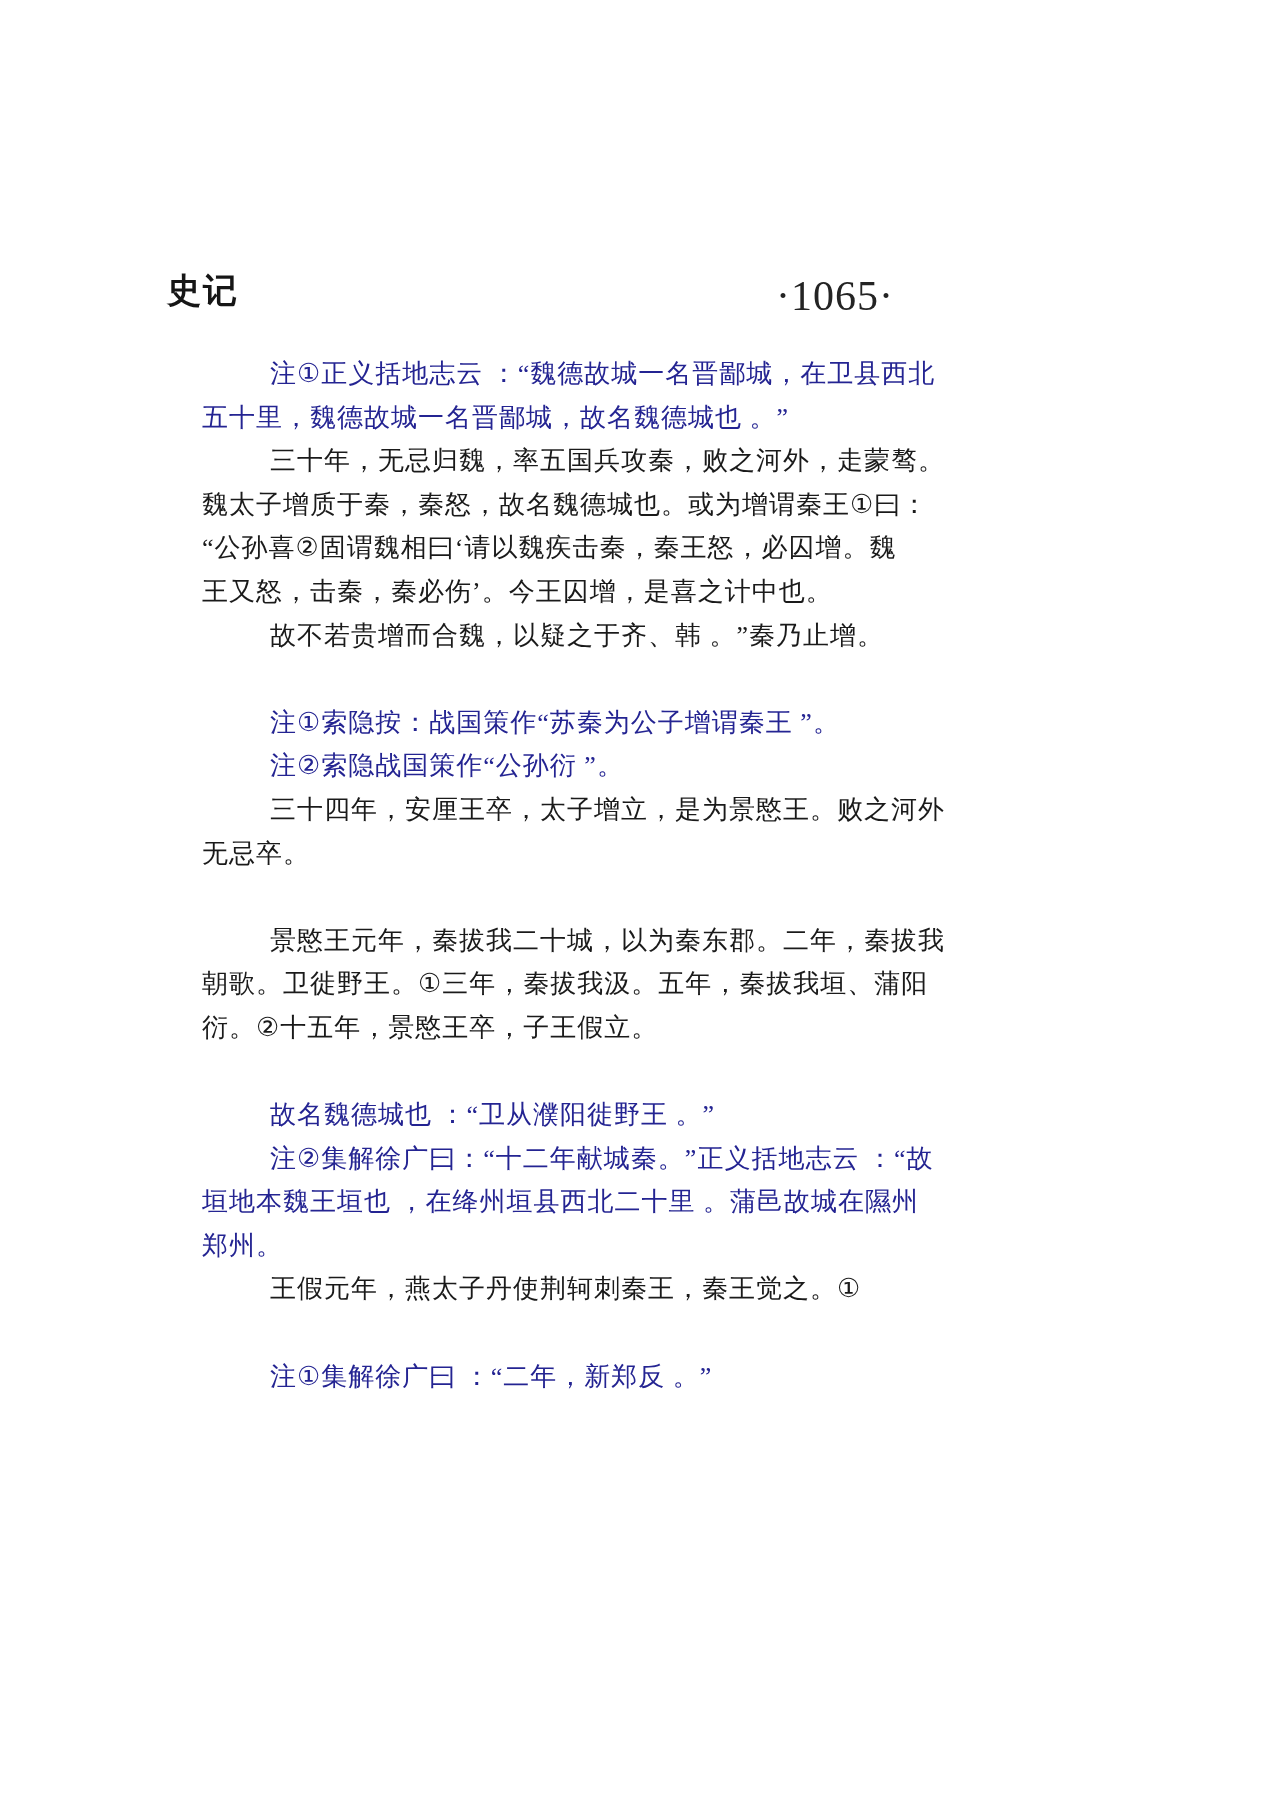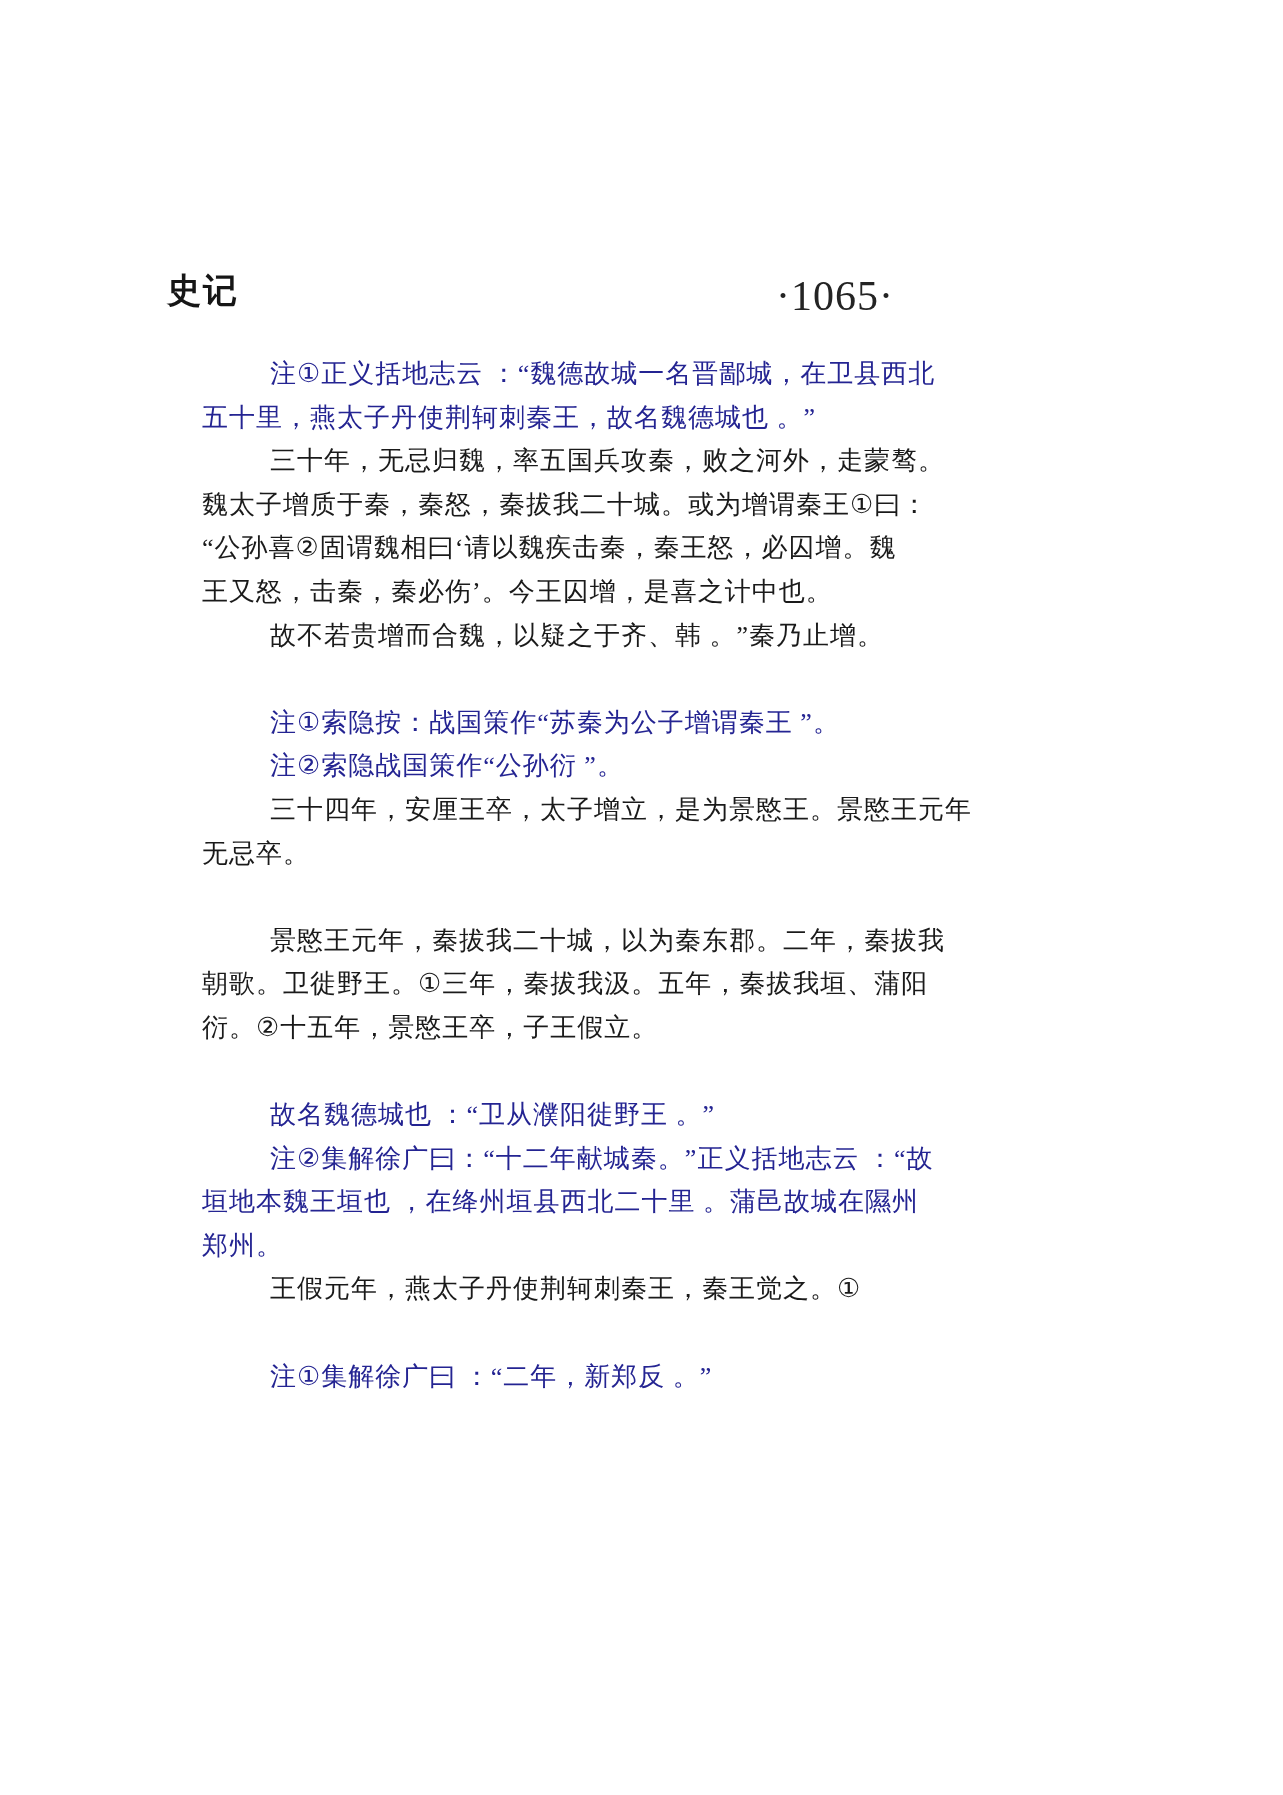--- a/index.html
+++ b/index.html
@@ -61,30 +61,30 @@
   }
 </style>
 </head>
 <body>
 
 <div class="page">
   <div class="book-title">史记</div>
   <div class="page-number">·1065·</div>
   <div class="text-block">
       <div class="line note indent">注①正义括地志云 ：“魏德故城一名晋鄙城，在卫县西北</div>
-      <div class="line note">五十里，燕太子丹使荆轲刺秦王，故名魏德城也 。”</div>
+      <div class="line note">五十里，魏德故城一名晋鄙城，故名魏德城也 。”</div>
       <div class="line body indent">三十年，无忌归魏，率五国兵攻秦，败之河外，走蒙骜。</div>
-      <div class="line body">魏太子增质于秦，秦怒，秦拔我二十城。或为增谓秦王①曰：</div>
+      <div class="line body">魏太子增质于秦，秦怒，故名魏德城也。或为增谓秦王①曰：</div>
       <div class="line body">“公孙喜②固谓魏相曰‘请以魏疾击秦，秦王怒，必囚增。魏</div>
       <div class="line body">王又怒，击秦，秦必伤’。今王囚增，是喜之计中也。</div>
       <div class="line body indent">故不若贵增而合魏，以疑之于齐、韩 。”秦乃止增。</div>
       <div class="line blank"></div>
       <div class="line note indent">注①索隐按：战国策作“苏秦为公子增谓秦王 ”。</div>
       <div class="line note indent">注②索隐战国策作“公孙衍 ”。</div>
-      <div class="line body indent">三十四年，安厘王卒，太子增立，是为景愍王。景愍王元年</div>
+      <div class="line body indent">三十四年，安厘王卒，太子增立，是为景愍王。败之河外</div>
       <div class="line body">无忌卒。</div>
       <div class="line blank"></div>
       <div class="line body indent">景愍王元年，秦拔我二十城，以为秦东郡。二年，秦拔我</div>
       <div class="line body">朝歌。卫徙野王。①三年，秦拔我汲。五年，秦拔我垣、蒲阳</div>
       <div class="line body">衍。②十五年，景愍王卒，子王假立。</div>
       <div class="line blank"></div>
       <div class="line note indent">故名魏德城也 ：“卫从濮阳徙野王 。”</div>
       <div class="line note indent">注②集解徐广曰：“十二年献城秦。”正义括地志云 ：“故</div>
       <div class="line note">垣地本魏王垣也 ，在绛州垣县西北二十里 。蒲邑故城在隰州</div>
       <div class="line note">郑州。</div>

